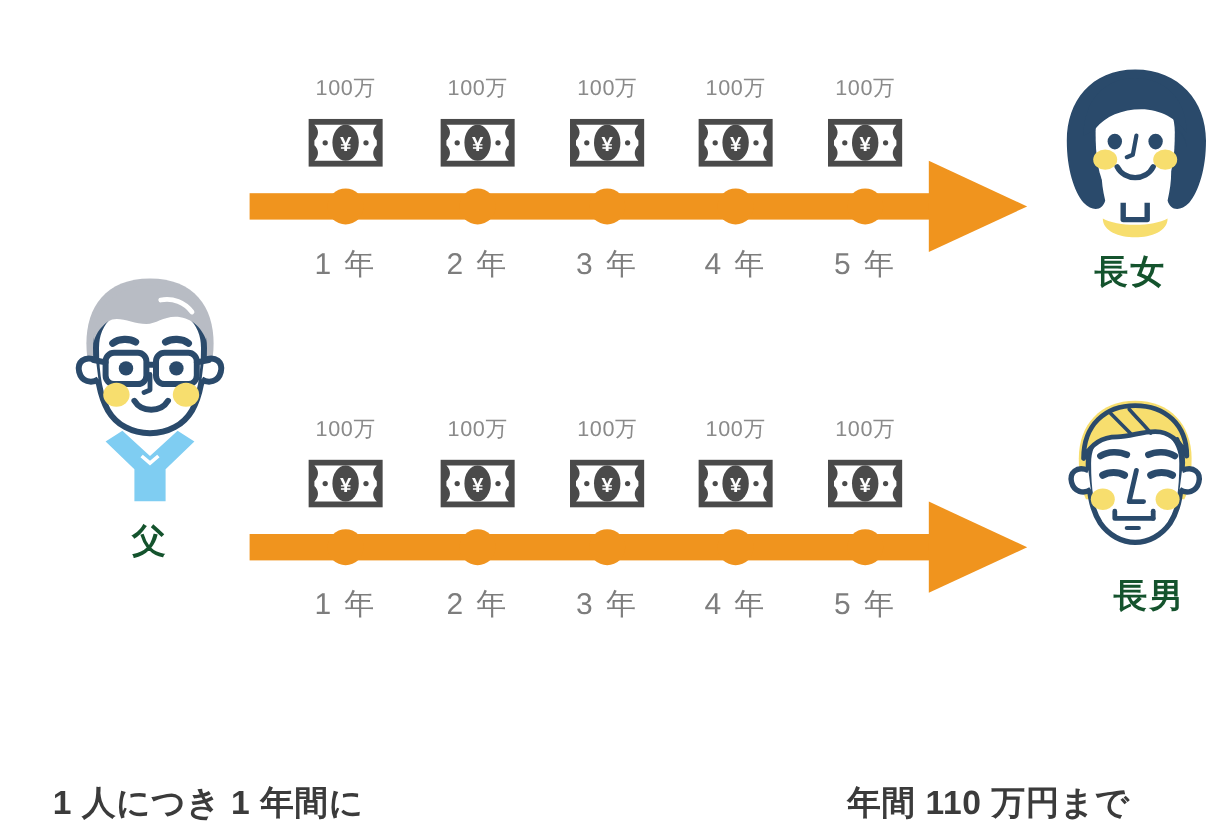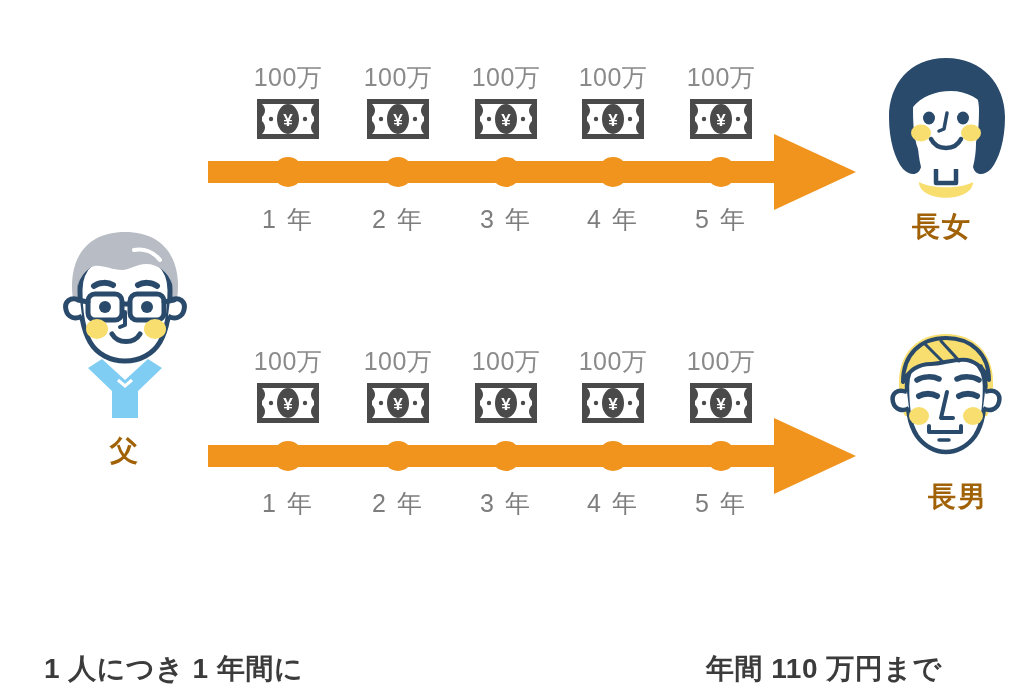--- a/index.html
+++ b/index.html
@@ -52,21 +52,21 @@
     height: 30px;
     border-radius: 50%;
     background: var(--orange);
     top: 23px;
     margin-left: -15px;
   }
 
   .amount-label {
     position: absolute;
     transform: translateX(-50%);
-    font-size: 25px;
+    font-size: 18px;
     color: #8a8a8a;
     letter-spacing: 0.5px;
     white-space: nowrap;
     font-weight: 500;
   }
   .year-label {
     position: absolute;
     transform: translateX(-50%);
     font-size: 25px;
     color: #7d7d7d;
@@ -82,21 +82,21 @@
     width: 62px;
     height: 40px;
   }
 
   
   .person-label {
     position: absolute;
     transform: translateX(-50%);
     font-size: 28px;
     font-weight: 700;
-    color: #a16207;
+    color: #14532d;
     white-space: nowrap;
     letter-spacing: 2px;
   }
 
   
   .caption {
     position: absolute;
     font-size: 28px;
     font-weight: 700;
     color: #3b3b3b;

